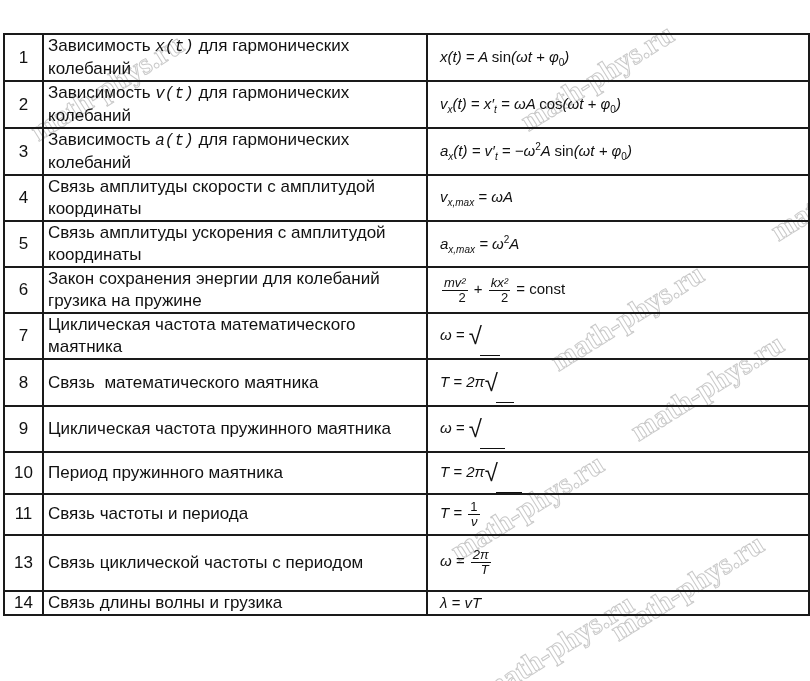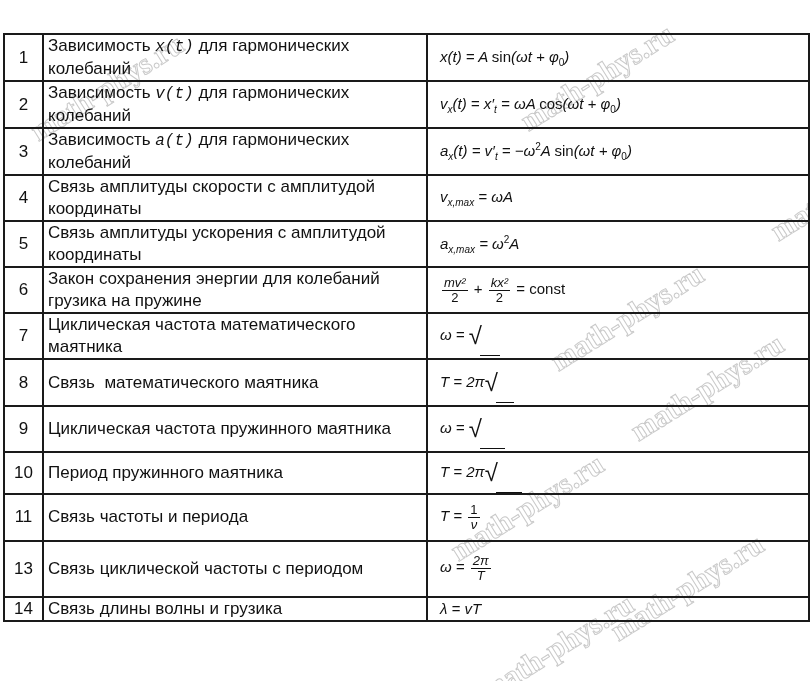--- a/index.html
+++ b/index.html
@@ -4,21 +4,21 @@
 <style>
   html, body { margin:0; padding:0; background:#ffffff; }
   body { width:810px; height:681px; position:relative; overflow:hidden; font-family:"Liberation Sans", sans-serif; color:#111; }
   .sheet { position:absolute; left:0; top:0; width:810px; height:681px; background:#fff; }
   table.formulas { position:absolute; left:3px; top:33px; width:805px; border-collapse:collapse; table-layout:fixed; }
   table.formulas td { border:2px solid #1a1a1a; padding:0; vertical-align:middle; overflow:hidden; }
   td.num { width:37px; text-align:center; font-size:17px; }
   td.desc { width:383px; font-size:17px; line-height:22px; padding-left:4px !important; }
   td.formula { width:379px; padding-left:12px !important; font-family:Liberation Sans, sans-serif; font-style:italic; font-size:15px; }
   .mathvar { font-family:Liberation Mono, monospace; font-style:italic; font-size:16px; }
-  .frac { display:inline-flex; flex-direction:column; align-items:center; vertical-align:middle; margin:0 2px; font-size:13px; line-height:14px; }
+  .frac { display:inline-flex; flex-direction:column; align-items:flex-end; vertical-align:middle; margin:0 2px; font-size:13px; line-height:14px; }
   .frac .n { border-bottom:1px solid #111; padding:0 2px; }
   .frac .d { padding:0 2px; }
   .sqrt { display:inline-block; position:relative; vertical-align:middle; }
   .sqrt .rad { font-style:normal; font-size:24px; vertical-align:middle; }
   .sqrt .body { display:inline-block; border-top:1px solid #111; padding:0 3px; vertical-align:middle; font-size:14px; margin-left:-2px; position:relative; top:19px;margin-top:20px; }
   .upright { font-style:normal; }
   sub, sup { font-size:10px; }
   .watermark { position:absolute; font-family:"Liberation Serif", serif; font-size:30px; font-weight:bold; color:transparent; -webkit-text-stroke:1px #c9c9c9; transform:rotate(-32deg); pointer-events:none; white-space:nowrap; }
 </style>
 </head>
@@ -134,21 +134,21 @@
       </tr>
 
       <tr style="height:38px">
         <td class="num">10</td>
         <td class="desc">Период пружинного маятника</td>
         <td class="formula">
           <span>T = 2π</span><span class="sqrt"><span class="rad">√</span><span class="body"><span>m</span><span class="upright">/</span><sub>k</sub></span></span>
         </td>
       </tr>
 
-      <tr style="height:47px">
+      <tr style="height:41px">
         <td class="num">11</td>
         <td class="desc">Связь частоты и периода</td>
         <td class="formula">
           <span>T =</span>
           <span class="frac">
               <span class="n upright">1</span>
               <span class="d">ν</span>
             </span>
         </td>
       </tr>

